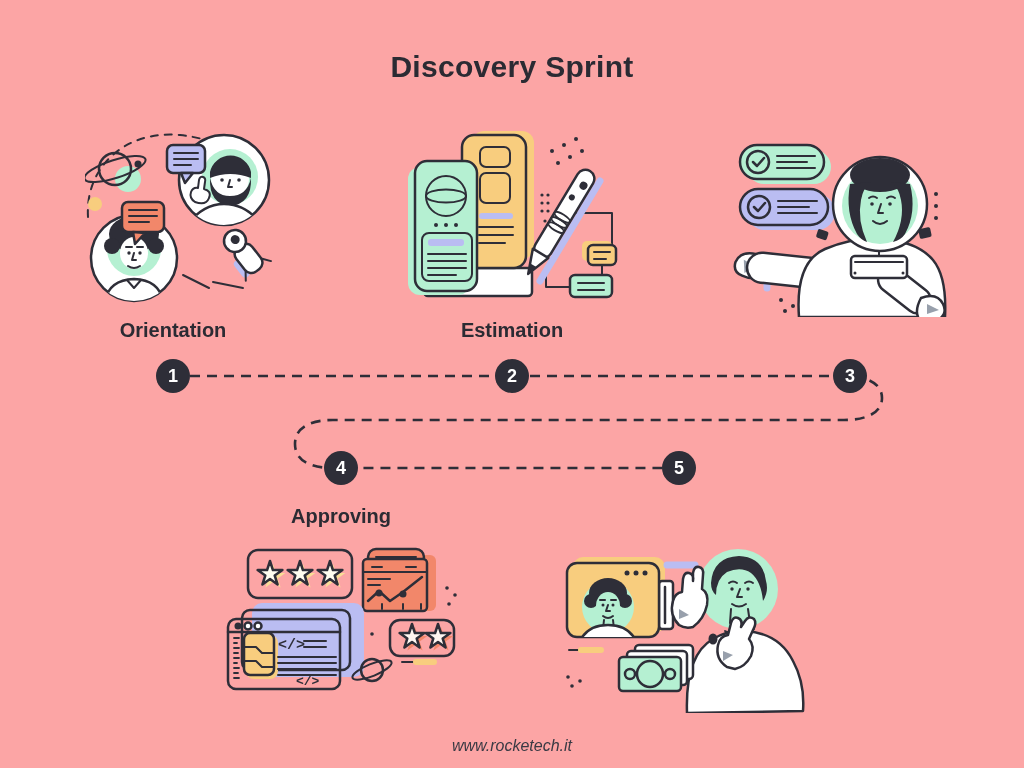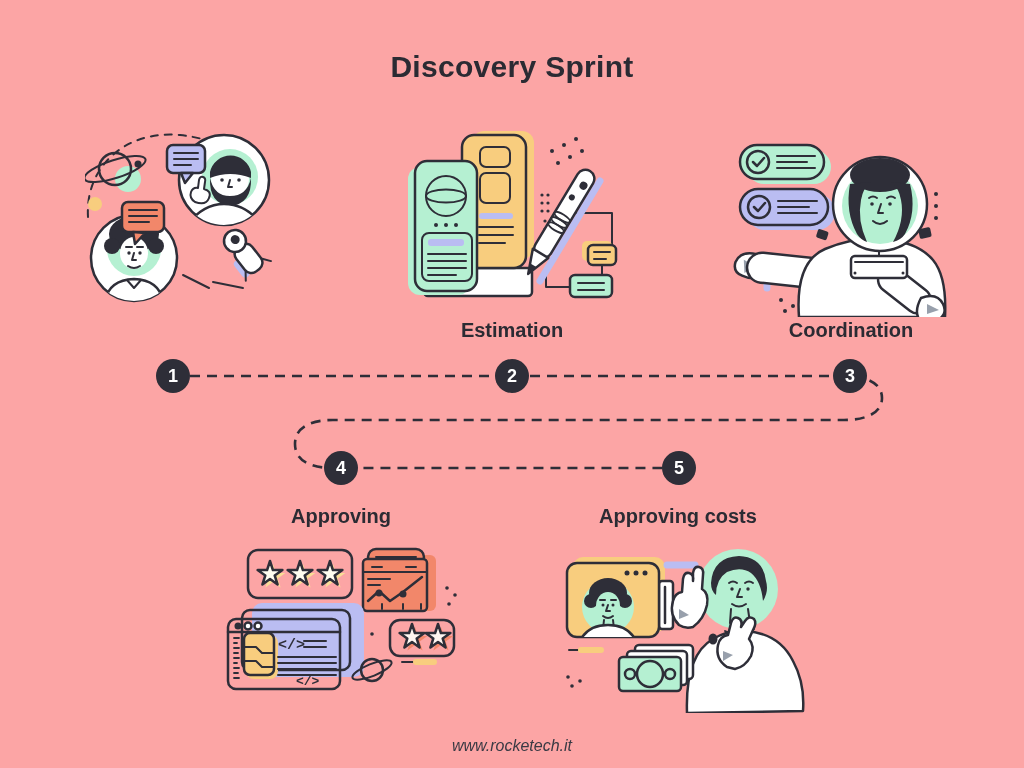--- a/index.html
+++ b/index.html
@@ -349,24 +349,23 @@
     <g>
       <rect class="w o" x="80" y="102" width="58" height="34" rx="4"></rect>
       <rect class="w o" x="72" y="108" width="60" height="34" rx="4"></rect>
       <rect class="mint o" x="64" y="114" width="62" height="34" rx="4"></rect>
       <circle class="n o" cx="95" cy="131" r="13" stroke-width="2.2"></circle>
       <circle class="n o" cx="75" cy="131" r="5" stroke-width="2"></circle>
       <circle class="n o" cx="115" cy="131" r="5" stroke-width="2"></circle>
     </g>
   </svg>
 
+  <div class="step-label" style="left:63px;top:319px">Orientation</div>
   <div class="step-label" style="left:402px;top:319px">Estimation</div>
-  <div class="step-label" style="left:741px;top:319px">Coordination</div>
   <div class="step-label" style="left:231px;top:505px">Approving</div>
-  <div class="step-label" style="left:568px;top:505px">Approving costs</div>
 
   <div class="step-num" style="left:156px;top:359px">1</div>
   <div class="step-num" style="left:495px;top:359px">2</div>
   <div class="step-num" style="left:833px;top:359px">3</div>
   <div class="step-num" style="left:324px;top:451px">4</div>
   <div class="step-num" style="left:662px;top:451px">5</div>
 
   <div class="footer">www.rocketech.it</div>
 </div>
 

